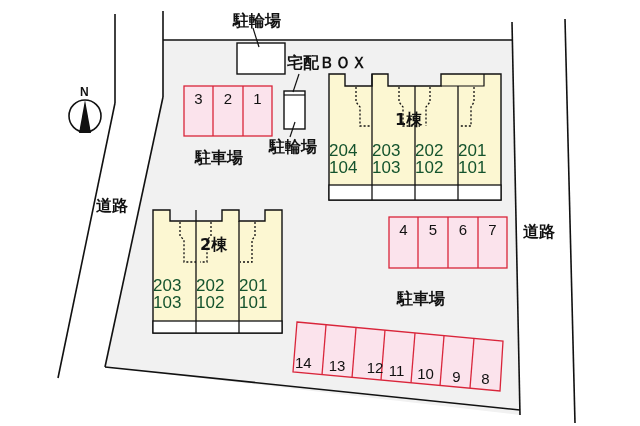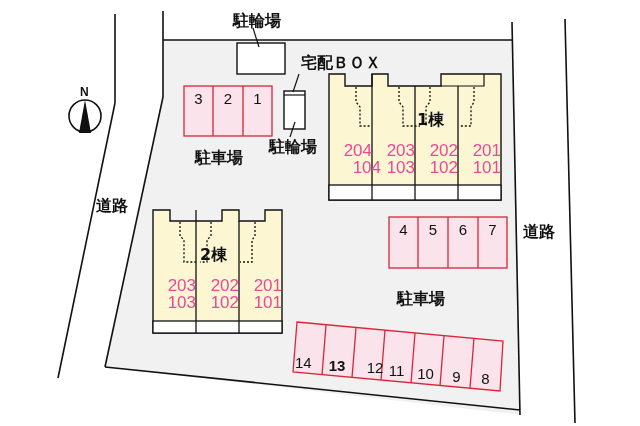--- a/index.html
+++ b/index.html
@@ -2,21 +2,21 @@
 <html><head>
 <meta charset="utf-8">
 <style>
   html, body { margin:0; padding:0; background:#ffffff; }
   body { width:640px; height:426px; overflow:hidden; position:relative;
          font-family:"DejaVu Sans", sans-serif; }
   svg { position:absolute; left:0; top:0; }
   .lbl { position:absolute; color:#111; white-space:nowrap; line-height:1; }
   .jp { font-family:"DejaVu Sans", sans-serif; font-size:16px;font-weight:bold; }
   .num { font-family:"Liberation Sans", sans-serif; font-size:15px; color:#111; position:absolute; line-height:1; text-align:center; }
-  .unit { font-family:"Liberation Sans", sans-serif; font-size:17px; color:#ec4899; position:absolute; line-height:16px; text-align:right; }
+  .unit { font-family:"Liberation Sans", sans-serif; font-size:17px; color:#14532d; position:absolute; line-height:16px; text-align:left; }
 </style>
 </head>
 <body>
 
 <svg width="640" height="426" viewBox="0 0 640 426">
 
   <line x1="115" y1="14" x2="115" y2="103" stroke="#111" stroke-width="1.6"></line>
   <line x1="115" y1="103" x2="58" y2="378" stroke="#111" stroke-width="1.6"></line>
   <line x1="565" y1="19" x2="575" y2="423" stroke="#111" stroke-width="1.6"></line>
 
@@ -87,61 +87,61 @@
     <path d="M255,222 L255,236 L252,240 L252,262 L240,262" fill="none" stroke="#111" stroke-width="1.3" stroke-dasharray="2,2"></path>
   </g>
 </svg>
 
 <div class="lbl" style="left:80px;top:86px;font-size:12px;font-family:'Liberation Sans',sans-serif;font-weight:bold;">N</div>
 
 <div class="lbl jp" style="left:96px;top:198px;">道路</div>
 <div class="lbl jp" style="left:523px;top:224px;">道路</div>
 
 <div class="lbl jp" style="left:233px;top:13px;">駐輪場</div>
-<div class="lbl jp" style="left:301px;top:55px;">宅配ＢＯＸ</div>
+<div class="lbl jp" style="left:287px;top:55px;">宅配ＢＯＸ</div>
 <div class="lbl jp" style="left:269px;top:139px;">駐輪場</div>
 <div class="lbl jp" style="left:195px;top:150px;">駐車場</div>
 <div class="lbl jp" style="left:397px;top:291px;">駐車場</div>
 
 <div class="num" style="left:184px;top:91px;width:29px;">3</div>
 <div class="num" style="left:213px;top:91px;width:30px;">2</div>
 <div class="num" style="left:243px;top:91px;width:29px;">1</div>
 
 <div class="num" style="left:389px;top:222px;width:29px;">4</div>
 <div class="num" style="left:418px;top:222px;width:30px;">5</div>
 <div class="num" style="left:448px;top:222px;width:30px;">6</div>
 <div class="num" style="left:478px;top:222px;width:29px;">7</div>
 
 <div class="num" style="left:295px;top:355px;width:14px;">14</div>
-<div class="num" style="left:324px;top:358px;width:26px;font-weight:bold;">13</div>
+<div class="num" style="left:324px;top:358px;width:26px;">13</div>
 <div class="num" style="left:353px;top:360px;width:44px;">12</div>
 <div class="num" style="left:383px;top:363px;width:27px;">11</div>
 <div class="num" style="left:412px;top:366px;width:27px;">10</div>
 <div class="num" style="left:442px;top:369px;width:29px;">9</div>
 <div class="num" style="left:471px;top:371px;width:29px;">8</div>
 
-<div class="lbl jp" style="left:417px;top:112px;">1棟</div>
+<div class="lbl jp" style="left:395px;top:112px;">1棟</div>
 <div>
   <div class="unit" style="left:329px;top:143px;width:43px;">204</div>
-  <div class="unit" style="left:329px;top:160px;width:43px;padding-left:9px;">104</div>
+  <div class="unit" style="left:329px;top:160px;width:43px;">104</div>
 </div>
 <div>
   <div class="unit" style="left:372px;top:143px;width:43px;">203</div>
   <div class="unit" style="left:372px;top:160px;width:43px;">103</div>
 </div>
 <div>
   <div class="unit" style="left:415px;top:143px;width:43px;">202</div>
   <div class="unit" style="left:415px;top:160px;width:43px;">102</div>
 </div>
 <div>
   <div class="unit" style="left:458px;top:143px;width:43px;">201</div>
   <div class="unit" style="left:458px;top:160px;width:43px;">101</div>
 </div>
 
-<div class="lbl jp" style="left:200px;top:247px;">2棟</div>
+<div class="lbl jp" style="left:200px;top:237px;">2棟</div>
 <div>
   <div class="unit" style="left:153px;top:278px;width:43px;">203</div>
   <div class="unit" style="left:153px;top:295px;width:43px;">103</div>
 </div>
 <div>
   <div class="unit" style="left:196px;top:278px;width:43px;">202</div>
   <div class="unit" style="left:196px;top:295px;width:43px;">102</div>
 </div>
 <div>
   <div class="unit" style="left:239px;top:278px;width:43px;">201</div>

